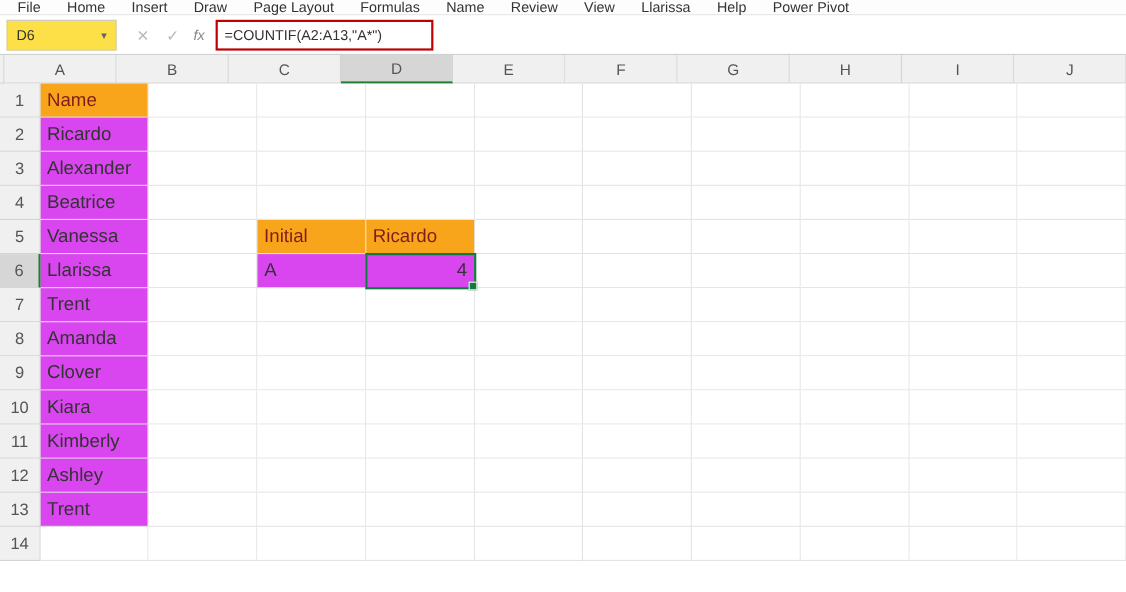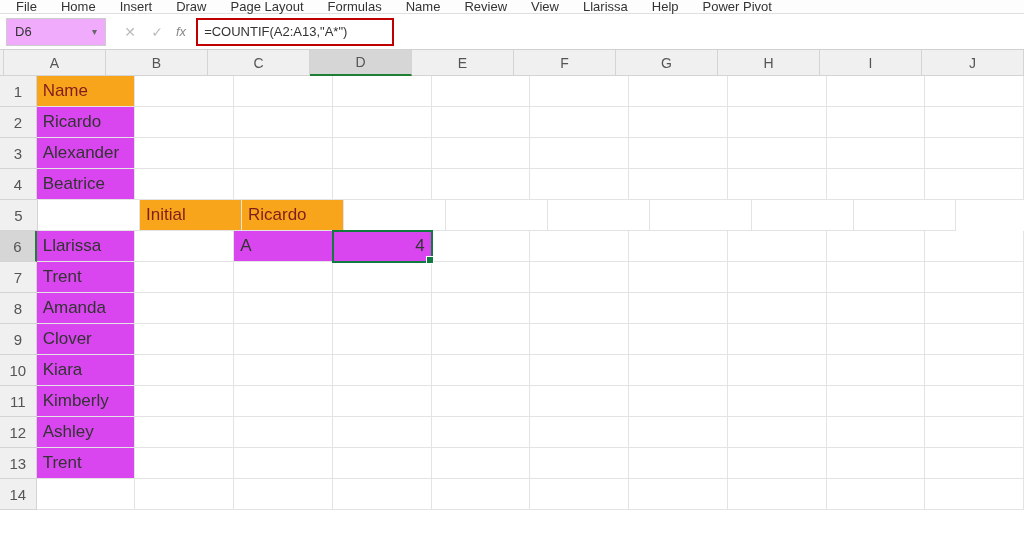--- a/index.html
+++ b/index.html
@@ -31,21 +31,21 @@
     }
     .namebox {
       width: 100px;
       height: 28px;
       border: 1px solid #ccc;
       display: flex;
       align-items: center;
       padding: 0 8px;
       font-size: 13px;
       color: #333;
-      background: #f0abfc;
+      background: #fde047;
       justify-content: space-between;
     }
     .namebox-chevron {
       font-size: 10px;
       color: #666;
     }
     .fx-buttons {
       display: flex;
       align-items: center;
       margin-left: 14px;
@@ -268,20 +268,21 @@
         <div class="cell"></div>
         <div class="cell"></div>
         <div class="cell"></div>
         <div class="cell"></div>
         <div class="cell"></div>
         <div class="cell"></div>
         <div class="cell"></div>
       </div>
       <div class="row">
         <div class="row-header">5</div>
+        <div class="cell altfill">Vanessa</div>
         <div class="cell"></div>
         <div class="cell header-orange">Initial</div>
         <div class="cell header-orange">Ricardo</div>
         <div class="cell"></div>
         <div class="cell"></div>
         <div class="cell"></div>
         <div class="cell"></div>
         <div class="cell"></div>
         <div class="cell"></div>
       </div>

